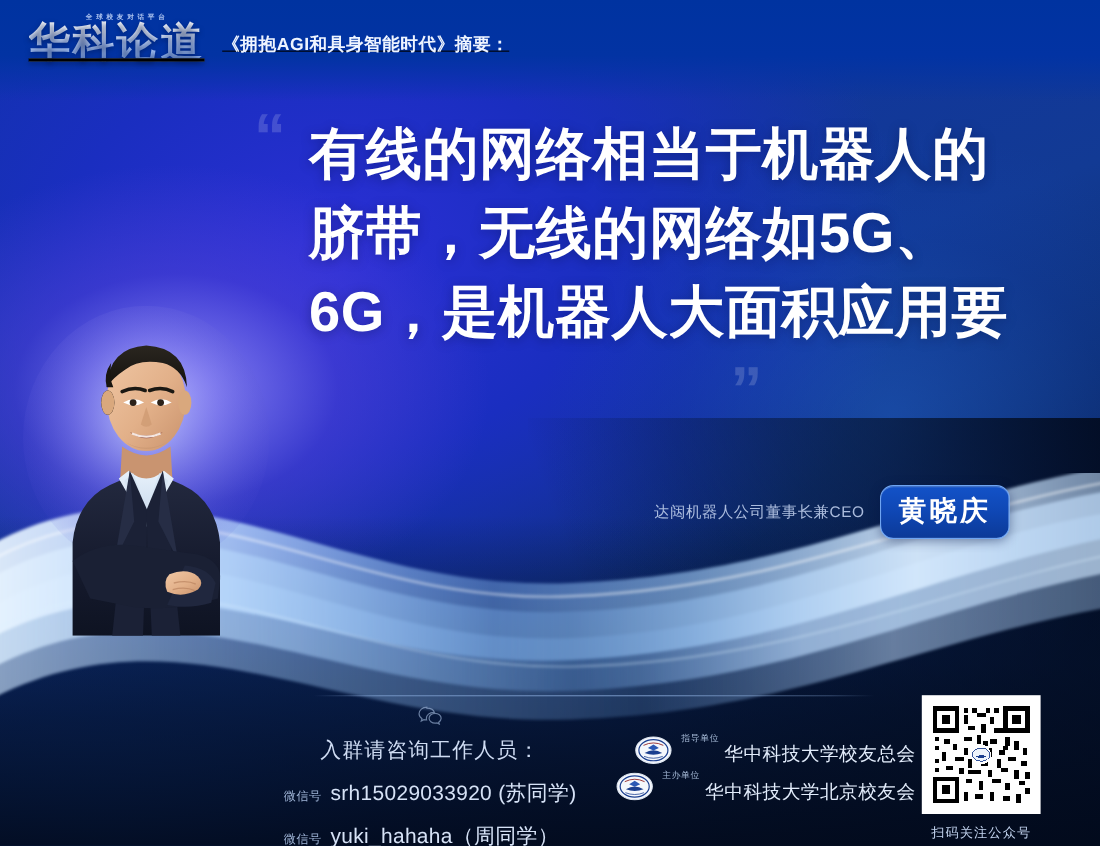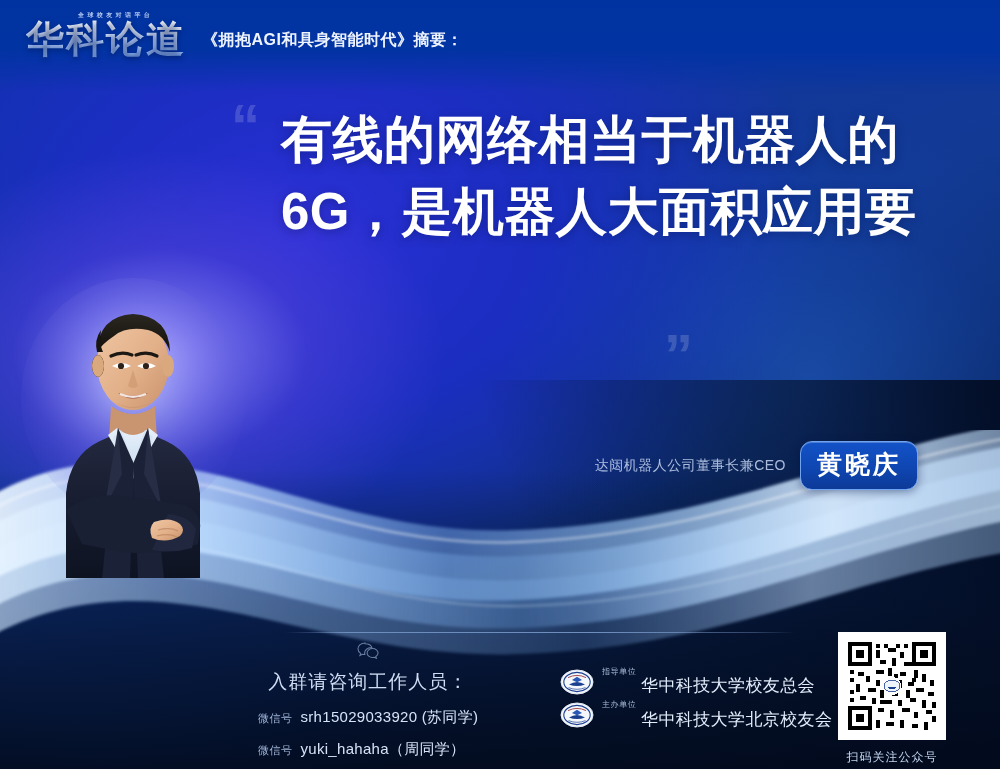--- a/index.html
+++ b/index.html
@@ -37,21 +37,21 @@
   }
   .bg-bottomleft-blue{
     position:absolute; left:0; bottom:0; width:520px; height:230px;
     background:radial-gradient(ellipse 480px 230px at 20% 100%, rgba(20,80,185,.55) 0%, rgba(12,55,140,.25) 50%, rgba(0,0,0,0) 80%);
   }
 
   
   .waves{ position:absolute; left:0; top:430px; width:1000px; height:260px; }
 
   
-  .header{ position:absolute; left:26px; top:14px; display:flex; align-items:flex-end; gap:16px; z-index:6; }
+  .header{ position:absolute; left:26px; top:14px; display:flex; align-items:flex-end; gap:16px; z-index:6;text-decoration:underline; }
   .logo-wrap{ position:relative; }
   .logo-tag{
     position:absolute; left:52px; top:-3px; font-size:6px; letter-spacing:3.4px;
     color:#cfe0ff; opacity:.85; white-space:nowrap; font-weight:700;
   }
   .logo-main{
     font-size:38px; font-weight:900; letter-spacing:2px; line-height:1;
     background:linear-gradient(180deg,#ffffff 0%,#eaf2ff 35%,#b9d2ff 60%,#7fa9f0 100%);
     -webkit-background-clip:text; background-clip:text; color:transparent;
     text-shadow:0 2px 5px rgba(0,20,70,.5);
@@ -98,25 +98,25 @@
   .divider{
     position:absolute; left:285px; top:632px; width:510px; height:1px; z-index:7;
     background:linear-gradient(90deg, rgba(120,160,220,0) 0%, rgba(150,185,235,.55) 12%, rgba(160,195,245,.62) 60%, rgba(150,185,235,.30) 92%, rgba(120,160,220,0) 100%);
   }
   .contact{ position:absolute; left:258px; top:642px; z-index:7; }
   .contact-head{ display:flex; align-items:center; gap:10px;flex-direction:column; }
   .wechat-icon{ width:22px; height:17px; opacity:.65; flex:none; }
   .contact-title{ font-size:19px; color:#cfdcf3; font-weight:500; letter-spacing:1px; white-space:nowrap; }
   .contact-row{ display:flex; align-items:baseline; gap:8px; margin-top:13px; }
   .contact-label{ font-size:11px; color:#9fb4d6; letter-spacing:.5px; white-space:nowrap; }
-  .contact-value{ font-size:15px; color:#d6e2f6; letter-spacing:.3px; white-space:nowrap; }
+  .contact-value{ font-size:19px; color:#d6e2f6; letter-spacing:.3px; white-space:nowrap; }
 
   
   .orgs{ position:absolute; left:560px; top:668px; z-index:7; }
-  .org-row{ display:flex; align-items:center; gap:8px; margin-bottom:6px; }
+  .org-row{ display:flex; align-items:center; gap:8px; margin-bottom:6px;justify-content:flex-end; }
   .org-seal{ width:34px; height:26px; flex:none; }
   .org-text{ display:flex; flex-direction:column; line-height:1.05; }
   .org-kind{ font-size:8px; color:#a9bdda; letter-spacing:.6px; margin-bottom:1px; white-space:nowrap; }
   .org-name{ font-size:17px; color:#e2ecfb; letter-spacing:.4px; white-space:nowrap;margin-left:39px; }
 
   
   .qr-block{ position:absolute; left:838px; top:632px; z-index:7; text-align:center; }
   .qr-box{ width:108px; height:108px; background:#fff; padding:6px; }
   .qr-caption{ margin-top:9px; font-size:12px; color:#c2d3ee; letter-spacing:1px; white-space:nowrap; }
 
@@ -258,20 +258,21 @@
     <div class="logo-wrap">
       <div class="logo-tag">全球校友对话平台</div>
       <div class="logo-main">华科论道</div>
     </div>
     <div class="header-sub">《拥抱AGI和具身智能时代》摘要：</div>
   </div>
 
   <div class="quote-open">“</div>
   <div class="quote">
     <div class="quote-line">有线的网络相当于机器人的</div>
+    <div class="quote-line">脐带，无线的网络如5G、</div>
     <div class="quote-line">6G，是机器人大面积应用要</div>
   </div>
   <div class="quote-close">”</div>
 
   <div class="attrib">
     <div class="attrib-title">达闼机器人公司董事长兼CEO</div>
     <div class="attrib-name">黄晓庆</div>
   </div>
 
   <div class="divider"></div>

